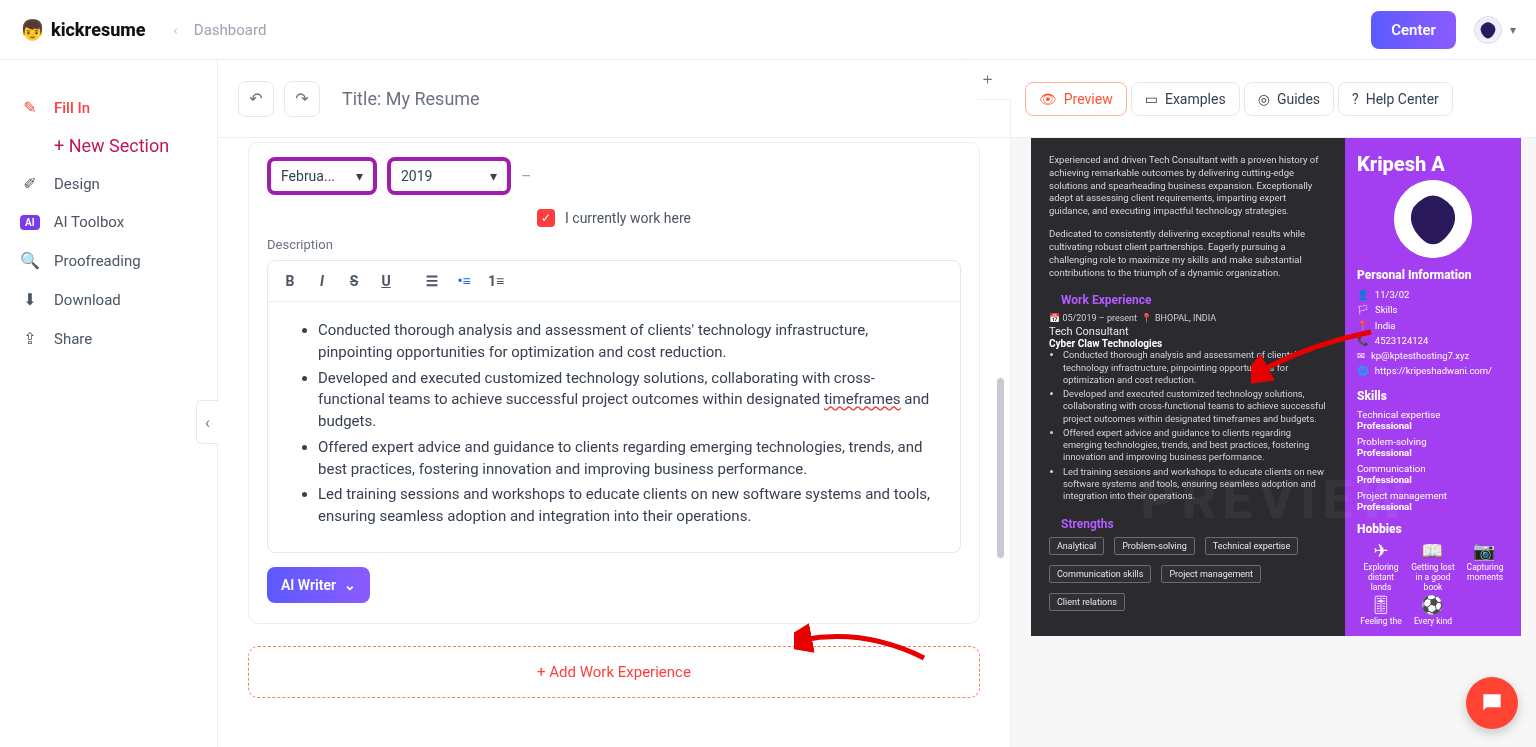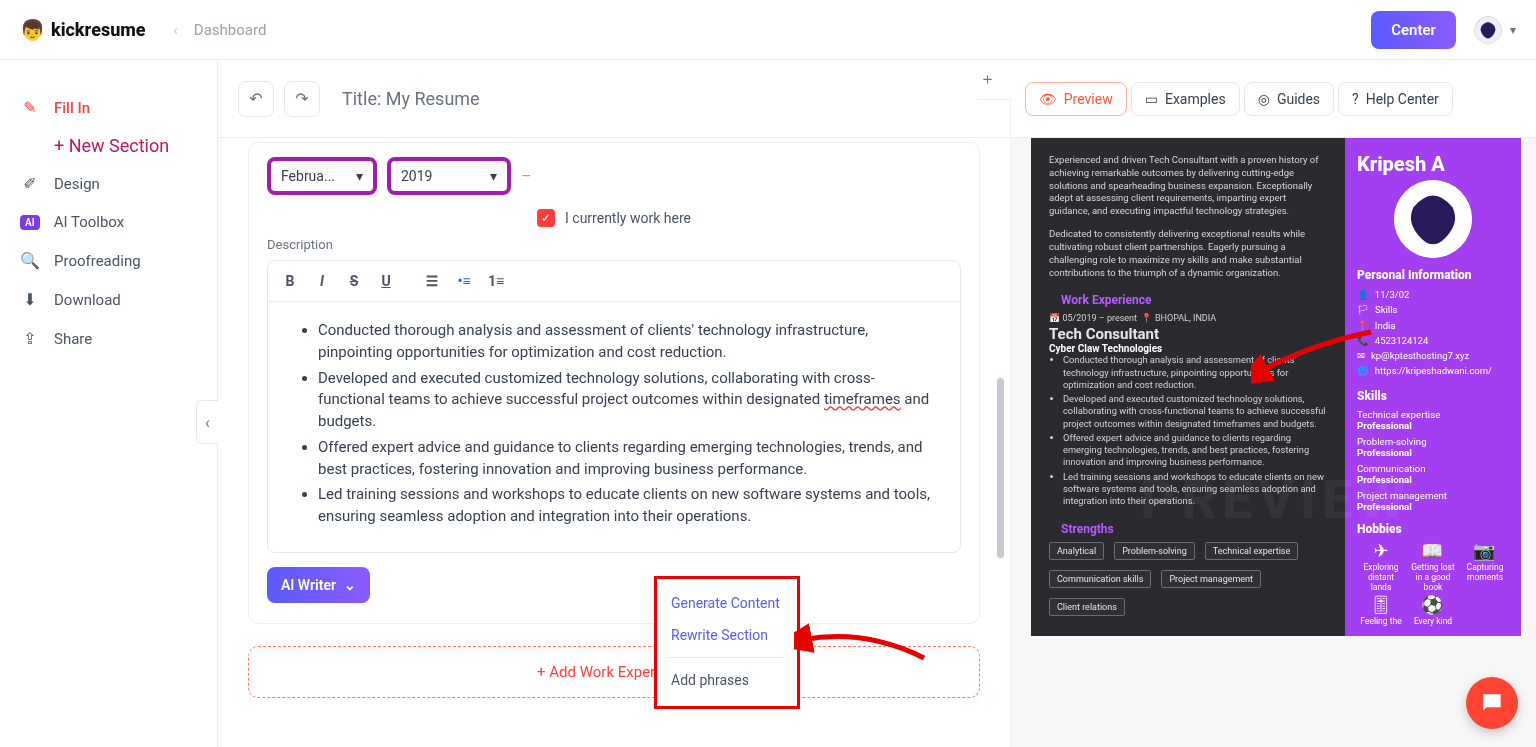--- a/index.html
+++ b/index.html
@@ -77,21 +77,21 @@
   .preview-header { height:78px; border-bottom:1px solid #eee; display:flex; align-items:center; gap:4px; padding:0 14px; }
   .ph-btn { display:flex; align-items:center; gap:7px; border:1px solid #e5e7eb; border-radius:8px; padding:8px 13px; font-size:14px; color:#374151; cursor:pointer; background:#fff; }
   .ph-btn.active { border-color:#ffb199; color:#ff5533; }
   .preview-area { flex:1; background:#f7f7f8; overflow:hidden; position:relative; padding:0 6px 0 20px; }
   .resume { width:490px; background:#1f1f23; color:#e7e7ea; font-size:10px; display:flex; position:relative; }
   .resume-left { flex:1; padding:16px 18px 16px 18px; background:#2a2a2f; }
   .resume-right { width:176px; background:#a33ff0; padding:14px 12px 10px; color:#fff; }
   .r-summary { font-size:9.5px; line-height:1.35; color:#d7d7da; }
   .r-summary p + p { margin-top:10px; }
   .r-h { color:#b55cff; font-weight:700; font-size:12px; margin:14px 12px 6px; }
-  .r-sub { font-weight:700; font-size:15px; }
+  .r-sub { font-weight:400; font-size:11px; }
   .r-meta { font-size:9px; color:#cfcfd5; margin-bottom:2px; }
   .r-company { font-weight:700; color:#fff; }
   .r-ul { list-style: disc; padding-left:14px; font-size:9.3px; line-height:1.32; color:#d4d4d8; }
   .r-ul li { margin-bottom:2px; }
   .tags { display:flex; flex-wrap:wrap; gap:10px; margin-top:6px; }
   .tag { border:1px solid #6b6b72; background:#2f2f34; color:#e7e7ea; font-size:9px; padding:3px 7px; border-radius:2px; }
   .r-right-h { font-weight:800; font-size:12px; margin:10px 0 6px; }
   .r-info { font-size:9.5px; line-height:1.5; }
   .r-info .ln { display:flex; gap:6px; align-items:center; margin-bottom:1px; }
   .skill { margin-bottom:5px; }
@@ -225,26 +225,20 @@
         </div>
       </div>
 
       <div class="add-section-btn">+ Add Work Experience</div>
 
       <div class="vscrollbar">
           <div class="thumb"></div>
         </div>
     </div>
 
-    <div class="ai-menu">
-      <div class="mi">Generate Content</div>
-      <div class="mi">Rewrite Section</div>
-      <hr>
-      <div class="mi plain">Add phrases</div>
-    </div>
 
     <svg class="arrow" style="left:576px; top:558px;" width="140" height="50">
       <defs>
           <marker id="ah1" markerWidth="10" markerHeight="10" refX="2" refY="3" orient="auto">
             <path d="M0,0 L0,6 L8,3 z" fill="#e60000"></path>
           </marker>
         </defs>
       <path d="M130,40 Q70,10 8,22" stroke="#e60000" stroke-width="5" fill="none" marker-end="url(#ah1)"></path>
     </svg>
   </div>

